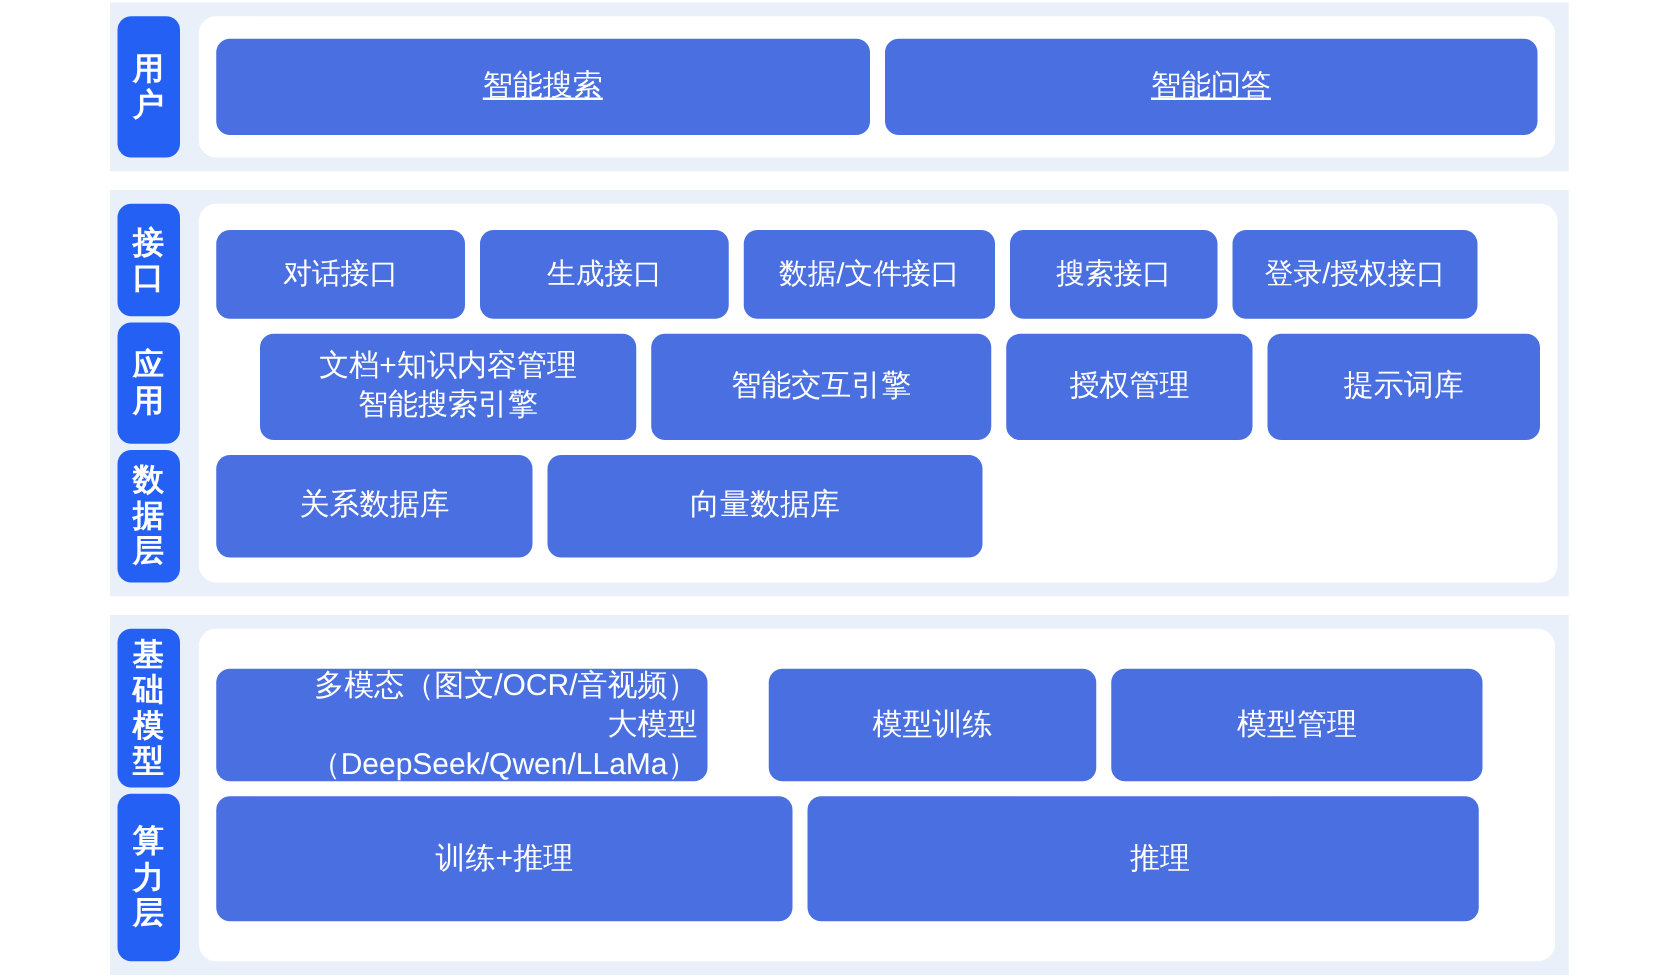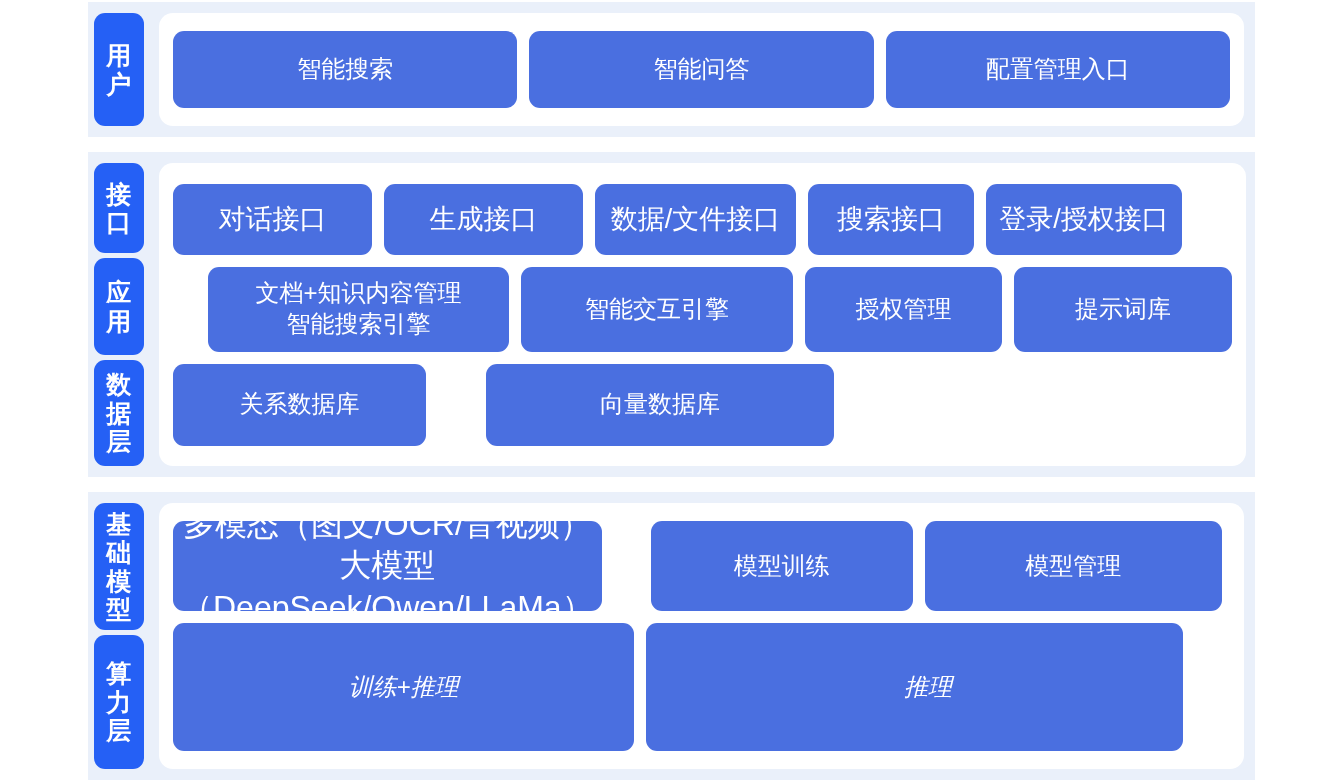--- a/index.html
+++ b/index.html
@@ -95,52 +95,52 @@
     text-align: center;
     font-size: 24px;
     line-height: 1.28;
     padding: 4px 8px;
     box-sizing: border-box;
     white-space: pre-line;
   }
 
   
   .row-users { height: 77px; }
-  .row-users .box { flex: 1 1 0; }
+  .row-users .box { flex: 1 1 0; text-decoration: underline; }
 
   
   .row-iface { height: 71px; }
-  .row-iface .box { font-size: 27px; }
+  .row-iface .box { font-size: 23px; }
   .b-dialog   { flex: 0 0 199px; }
   .b-generate { flex: 0 0 199px; }
   .b-datafile { flex: 0 0 201px; }
   .b-search   { flex: 0 0 166px; text-align: right; }
   .b-auth     { flex: 0 0 196px; }
 
   
   .row-app { height: 85px; padding-left: 35px; }
   .b-docmgr   { flex: 0 0 301px; }
   .b-engine   { flex: 0 0 272px; }
   .b-prompt   { flex: 0 0 218px; }
   .b-grant    { flex: 0 0 197px; }
 
   
   .row-data { height: 82px; }
   .b-rdb     { flex: 0 0 253px; }
-  .b-vdb     { flex: 0 0 348px; margin-left: 48px; }
+  .b-vdb     { flex: 0 0 348px; }
   .b-filedb  { flex: 0 0 332px; }
 
   
   .row-model { height: 90px; }
-  .b-multimodal { flex: 0 0 393px; font-size: 32px; line-height: 1.3; }
+  .b-multimodal { flex: 0 0 393px; font-size: 24px; line-height: 1.3; text-align: right; }
   .b-train      { flex: 0 0 262px; margin-left: 37px; }
   .b-modelmgmt  { flex: 0 0 297px; }
 
   
-  .row-compute { height: 128px; font-style: italic; }
+  .row-compute { height: 100px; }
   .b-trainInfer { flex: 0 0 461px; }
   .b-infer      { flex: 0 0 537px; padding-left: 35px; }
 </style>
 </head>
 <body>
 
 <div id="canvas">
 
   <div class="band band-users">
 
@@ -148,21 +148,20 @@
       <div class="rail-pill" style="flex:1 1 auto;">
         <span>用</span>
         <span>户</span>
       </div>
     </div>
 
     <div class="panel">
       <div class="row row-users">
         <div class="box">智能搜索</div>
         <div class="box">智能问答</div>
-        <div class="box">配置管理入口</div>
       </div>
     </div>
   </div>
 
   <div class="band band-middle">
 
     <div class="rail">
       <div class="rail-pill" style="flex:0 0 90px;">
         <span>接</span>
         <span>口</span>

